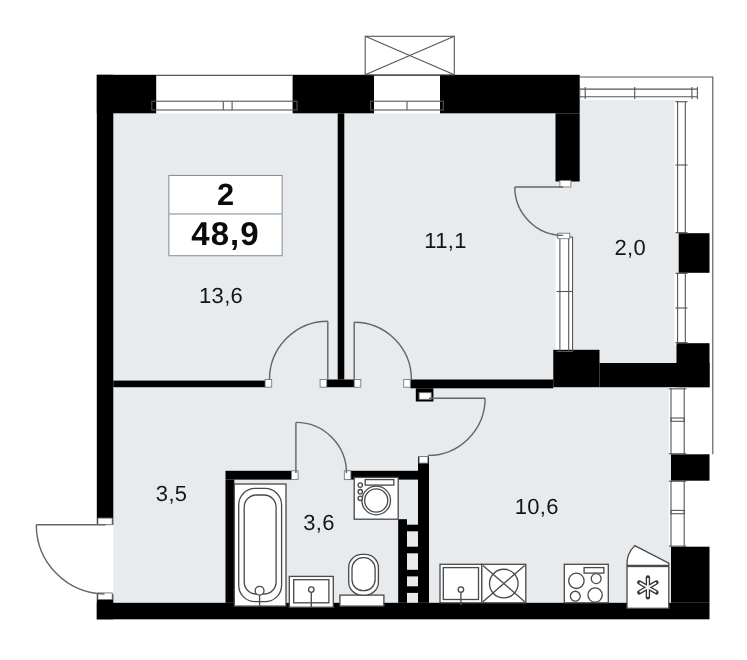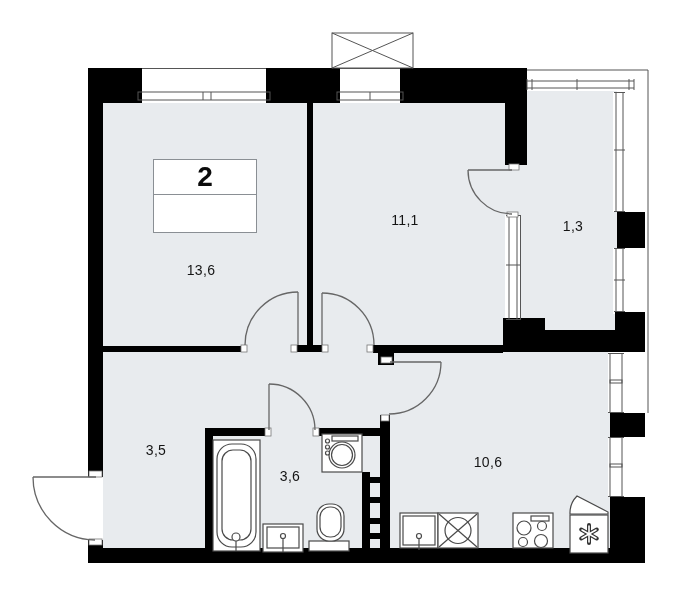--- a/index.html
+++ b/index.html
@@ -15,21 +15,21 @@
     position:relative;
     width:679px;height:600px;
     background:var(--bg);
     font-family:"Liberation Sans","DejaVu Sans",sans-serif;
     overflow:hidden;
   }
   .plan svg{position:absolute;left:0;top:0;}
   .room-label{
     position:absolute;
     transform:translate(-50%,-50%);
-    font-size:14px;
+    font-size:20px;
     color:var(--text);
     white-space:nowrap;
     letter-spacing:.3px;
   }
   .area-box{
     position:absolute;
     left:153px;top:159px;width:104px;height:74px;
     background:#fff;
     border:1px solid #8a8f94;
     box-sizing:border-box;
@@ -274,21 +274,22 @@
           <line x1="589" y1="526" x2="589" y2="542"></line>
           <line x1="582" y1="530" x2="596" y2="538"></line>
           <line x1="596" y1="530" x2="582" y2="538"></line>
         </g>
       </g>
     </g>
   </svg>
 
   <div class="area-box">
     <div class="cell rooms">2</div>
+    <div class="cell total">48,9</div>
   </div>
 
   <div class="room-label" style="left:201px;top:270px">13,6</div>
   <div class="room-label" style="left:405px;top:220px">11,1</div>
-  <div class="room-label" style="left:573px;top:226px">1,3</div>
+  <div class="room-label" style="left:573px;top:226px">2,0</div>
   <div class="room-label" style="left:156px;top:450px">3,5</div>
   <div class="room-label" style="left:290px;top:476px">3,6</div>
   <div class="room-label" style="left:488px;top:462px">10,6</div>
 </div>
 
 </body></html>

